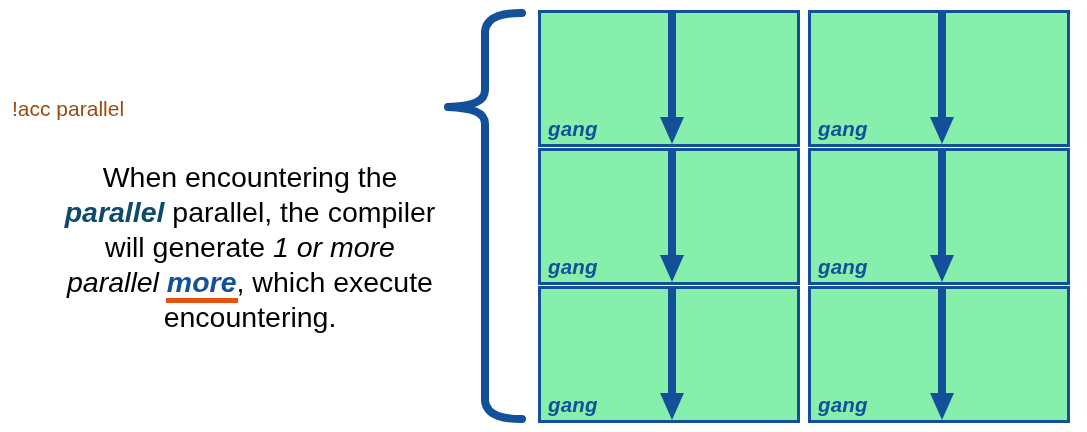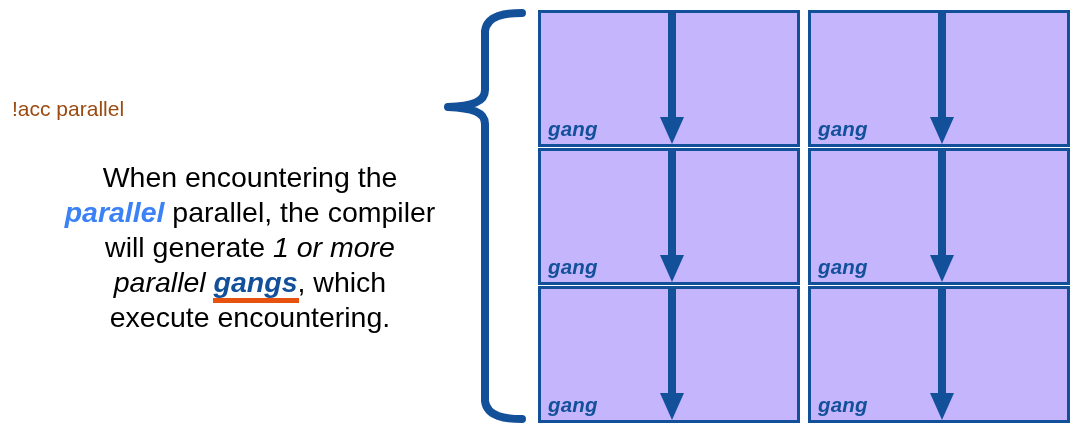--- a/index.html
+++ b/index.html
@@ -41,21 +41,21 @@
     position: absolute;
     left: 62px;
     top: 160px;
     width: 376px;
     text-align: center;
     font-size: 28.5px;
     line-height: 35px;
     color: #000000;
   }
   #description-paragraph .w-parallel {
-    color: #3b82f6;
+    color: #0c4a6e;
     font-weight: bold;
     font-style: italic;
   }
   #description-paragraph .w-italic {
     font-style: italic;
   }
   #description-paragraph .w-gangs {
     color: #13509a;
     font-weight: bold;
     font-style: italic;
@@ -93,21 +93,21 @@
     grid-template-columns: 262px 262px;
     grid-template-rows: 137px 137px 137px;
     column-gap: 8px;
     row-gap: 1px;
   }
 
   .gang-box {
     position: relative;
     box-sizing: border-box;
     border: 3px solid #13509a;
-    background: #c4b5fd;
+    background: #86efac;
   }
 
   .gang-label {
     position: absolute;
     left: 7px;
     bottom: 3px;
     font-size: 20.5px;
     line-height: 24px;
     font-weight: bold;
     font-style: italic;
@@ -125,21 +125,21 @@
   .gang-arrow svg { display: block; }
 </style>
 </head>
 <body>
 
 <div id="left-panel">
 
   <div id="directive-code">!acc parallel</div>
 
   <div id="description-paragraph">
-    <span>When encountering the </span><span class="w-parallel">parallel</span><span> parallel, the compiler will generate </span><span class="w-italic">1 or more parallel</span><span> </span><span class="w-gangs">gangs</span><span>, which execute encountering.</span>
+    <span>When encountering the </span><span class="w-parallel">parallel</span><span> parallel, the compiler will generate </span><span class="w-italic">1 or more parallel</span><span> </span><span class="w-gangs">more</span><span>, which execute encountering.</span>
   </div>
 </div>
 
 <div id="brace-wrap">
   <svg width="92" height="432" viewBox="0 0 92 432" fill="none" xmlns="http://www.w3.org/2000/svg">
     <path d="M 80 13
              C 64 13, 45 15, 43 31
              L 43 90
              C 43 102, 30 106, 6 107
              C 30 108, 43 112, 43 124

